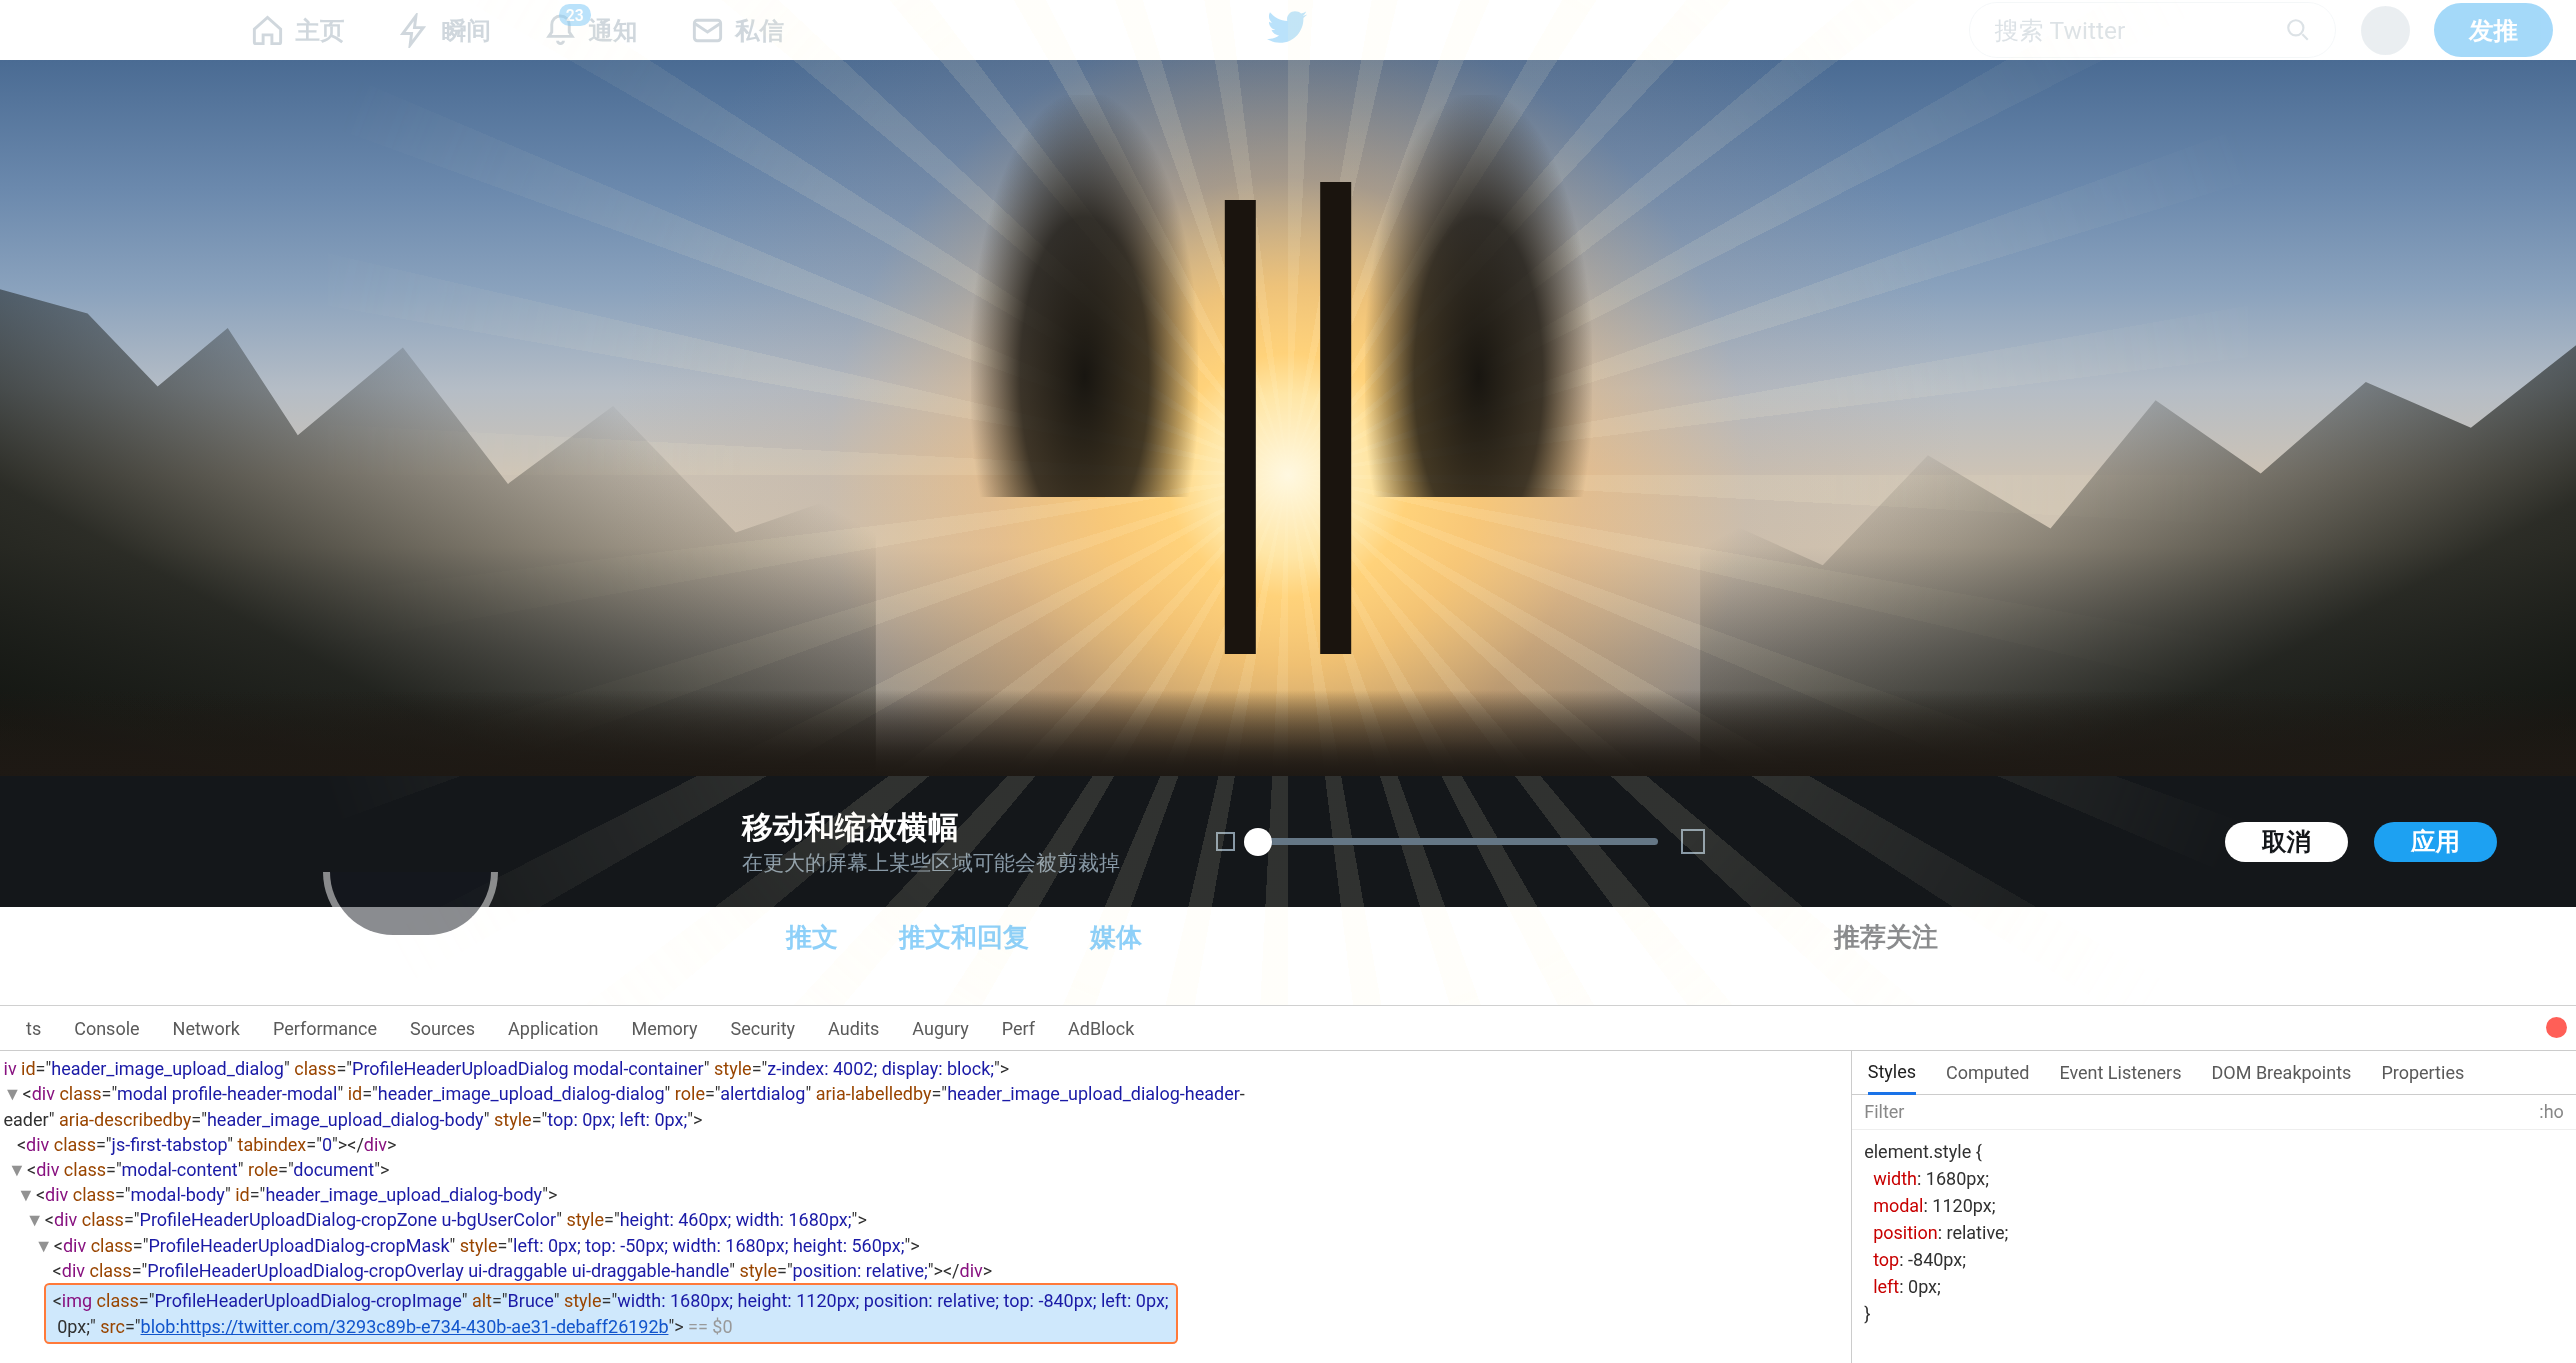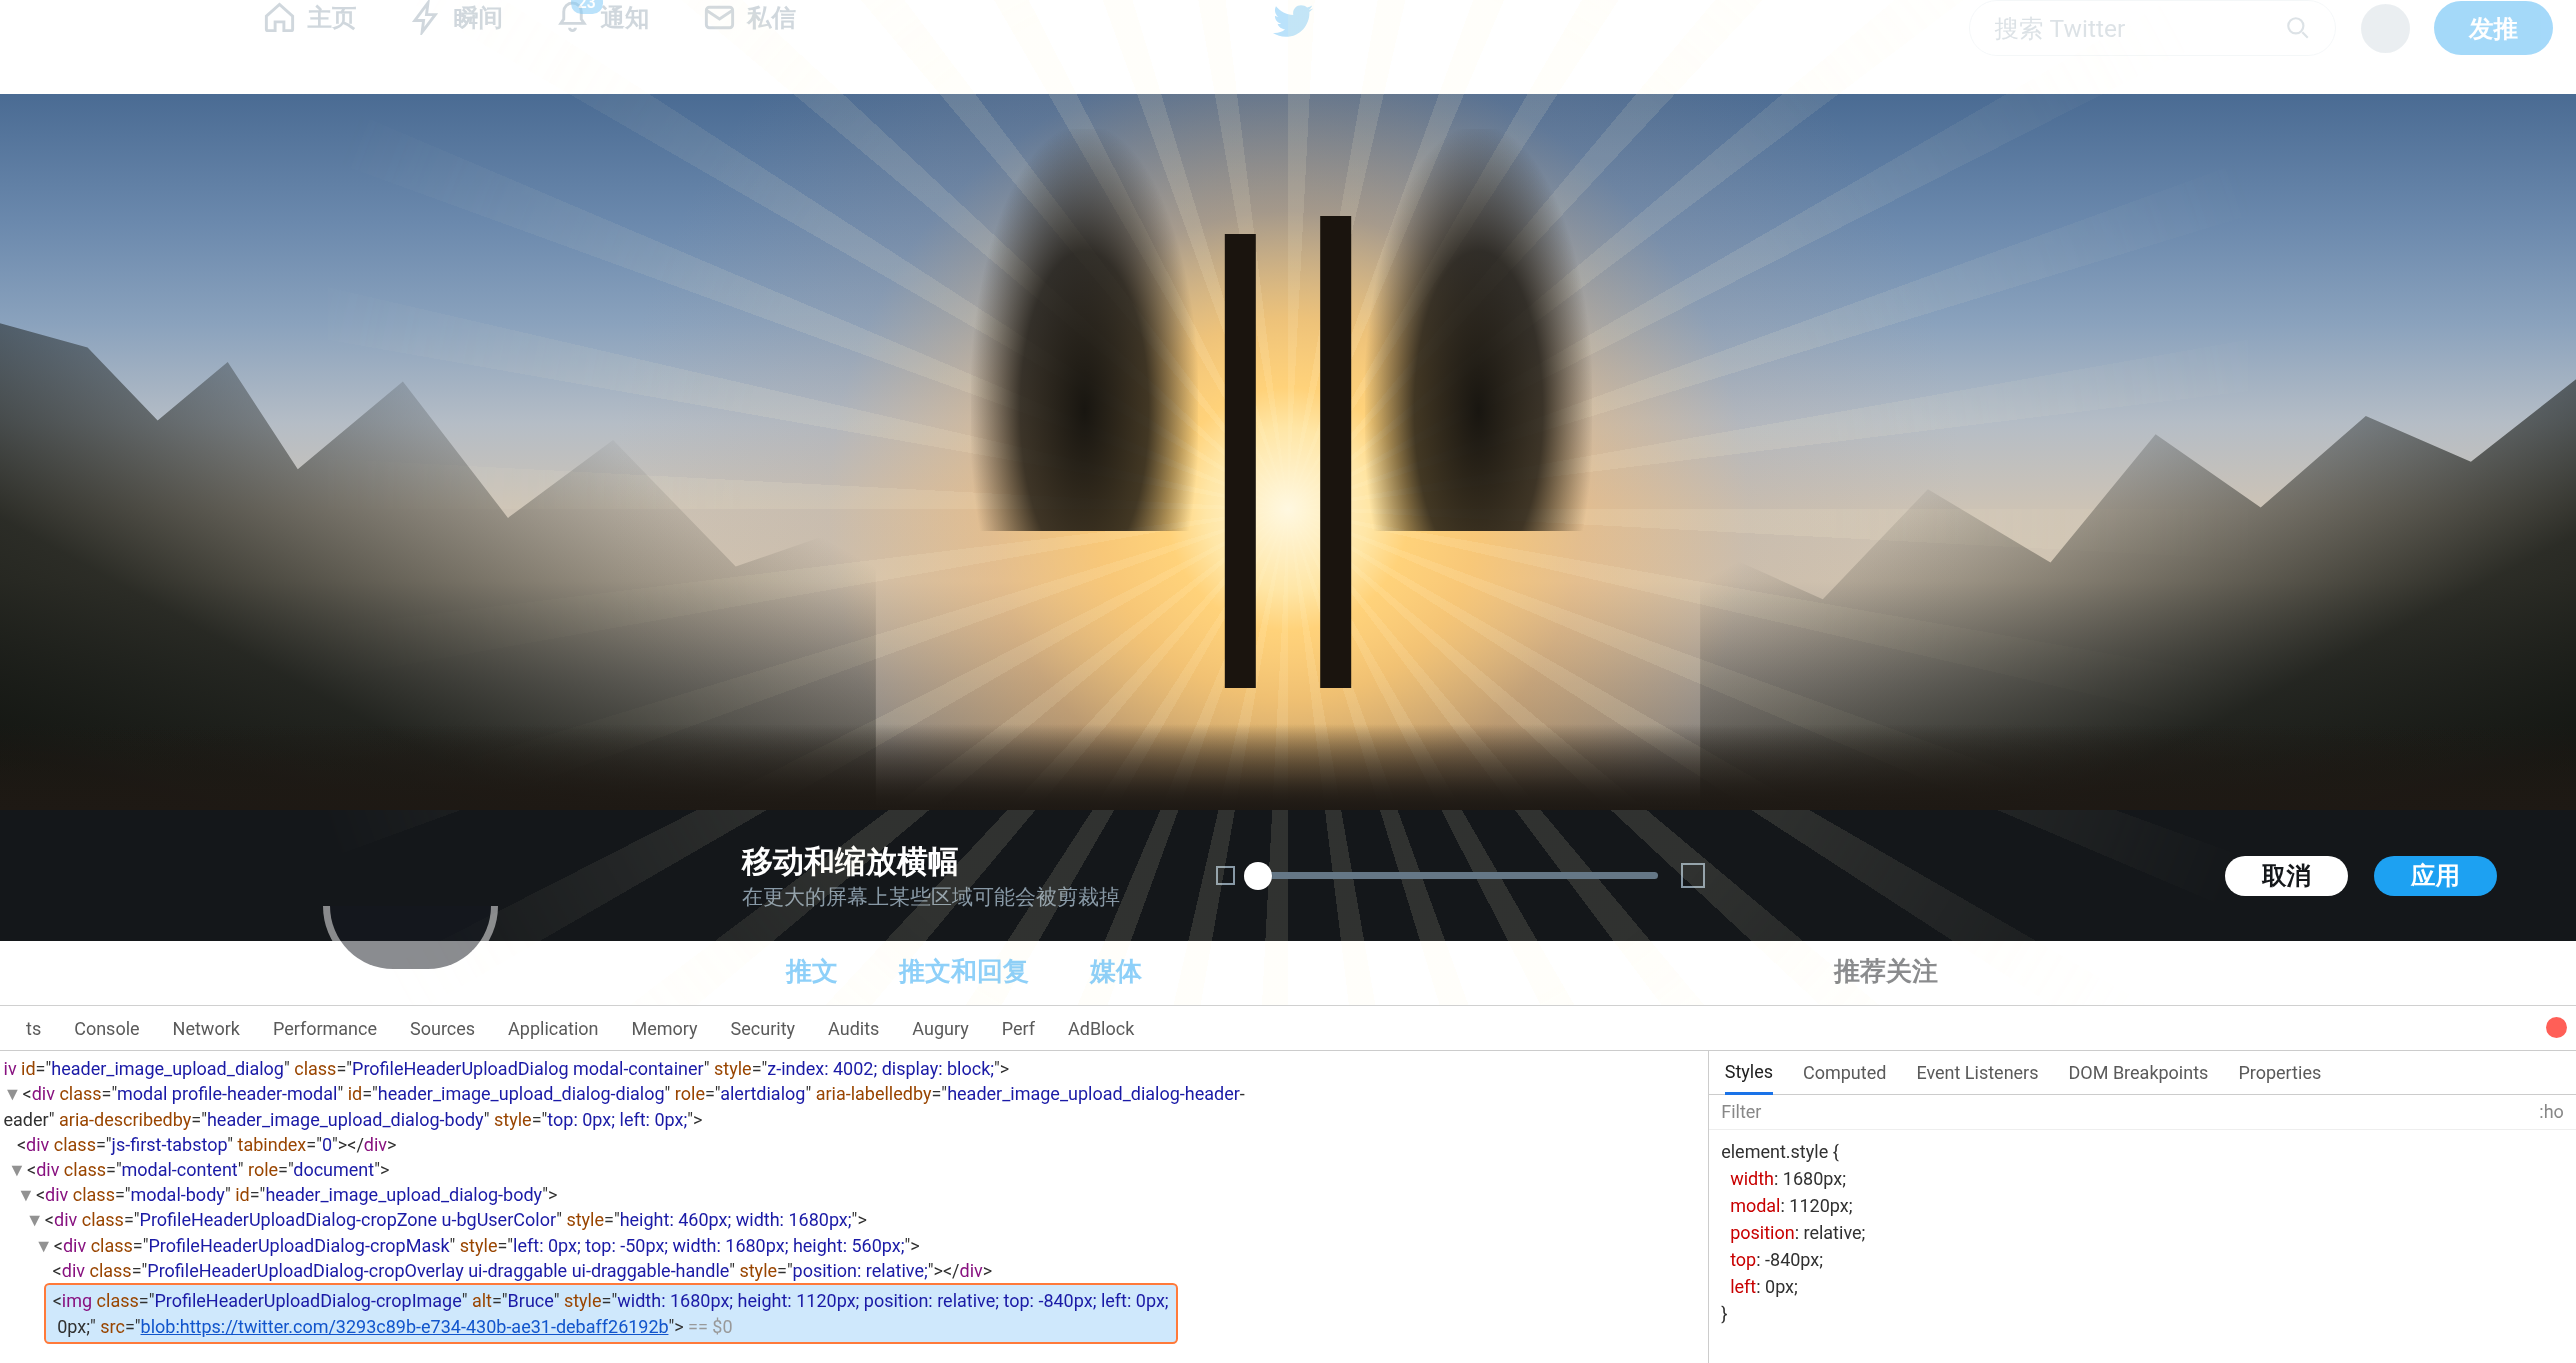--- a/index.html
+++ b/index.html
@@ -1,19 +1,19 @@
 <!DOCTYPE html>
 <html style="font-size:14px"><head>
 <meta charset="utf-8">
 <style>
 * { margin: 0; padding: 0; box-sizing: border-box; font-family: -apple-system, BlinkMacSystemFont, "Segoe UI", Roboto, Helvetica, Arial, sans-serif; }
 body { width: 2576px; height: 1364px; background: #fff; overflow: hidden; }
 
 
-.topnav { height: 94px; display:flex; align-items:flex-start; padding: 0 23px; color:#aab8c2; font-size:24.5px; position:relative;margin-left:12px; }
+.topnav { height: 60px; display:flex; align-items:center; padding: 0 23px; color:#aab8c2; font-size:24.5px; position:relative; }
 .topnav .nav-left { display:flex; align-items:center; gap:52px; margin-left:227px;}
 .topnav .nav-item { display:flex; align-items:center; gap:10.5px; opacity:.55; font-weight:600;}
 .topnav .nav-item svg { width:35px; height:35px; }
 .badge { position:relative; }
 .badge-count { position:absolute; top:-8.7px; left:15.7px; background:#1da1f2; color:#fff; font-size:15.7px; padding:1.7px 7px; border-radius:10.5px; opacity:.55;}
 .topnav .logo { position:absolute; left:50%; transform:translateX(-50%); opacity:.3; }
 .topnav .logo svg{width:42px;height:42px;fill:#1da1f2;}
 .topnav .nav-right { margin-left:auto; display:flex; align-items:center; gap:24.5px; opacity:.4;}
 .search-box { width:367px; height:56px; border:1.7px solid #e6ecf0; border-radius:35px; display:flex; align-items:center; justify-content:space-between; padding:0 24.5px; color:#aab8c2;}
 .avatar-small{width:49px;height:49px;border-radius:50%;background:#ccd6dd;}
@@ -72,21 +72,21 @@
 .dt-main{display:flex;height:calc(100% - 45px);}
 .dt-elements{flex:1;overflow:hidden;white-space:pre;color:#303030;line-height:1.4;padding:5.2px 3.5px 5.2px 3.5px;}
 .dt-elements .ln{display:block;padding-left:0;}
 .dt-elements .sel{background:#cfe8fc;border:2.6px solid #ff7a3a;border-radius:5.2px;display:inline-block;padding:3.5px 7px 3.5px 7px;}
 .dt-elements .end-sel{color:#999;}
 .tag-open,.tag-close{color:#881280;}
 .attr-name{color:#994500;}
 .attr-value{color:#1a1aa6;}
 .link{color:#1155cc;text-decoration:underline;}
 .tri{color:#929292;display:inline-block;width:19px;}
-.dt-side{width:868px;border-left:1.7px solid #ccc;display:flex;flex-direction:column;}
+.dt-side{width:725px;border-left:1.7px solid #ccc;display:flex;flex-direction:column;}
 .dt-side-tabs{height:44px;display:flex;align-items:center;gap:30px;padding:0 15.7px;color:#5a5a5a;border-bottom:1.7px solid #ccc;}
 .dt-side-tabs .active{color:#202020;border-bottom:3.5px solid #1a73e8;height:44px;display:flex;align-items:center;}
 .dt-filter{height:40px;border-bottom:1.7px solid #eee;display:flex;align-items:center;padding:0 12.2px;color:#888;justify-content:space-between;}
 .dt-styles{padding:8.7px 12.2px;line-height:1.5;}
 .dt-styles .rule-head{color:#303030;}
 .dt-styles .prop{color:#c80000;}
 .dt-styles .val{color:#303030;}
 </style>
 </head>
 <body>

